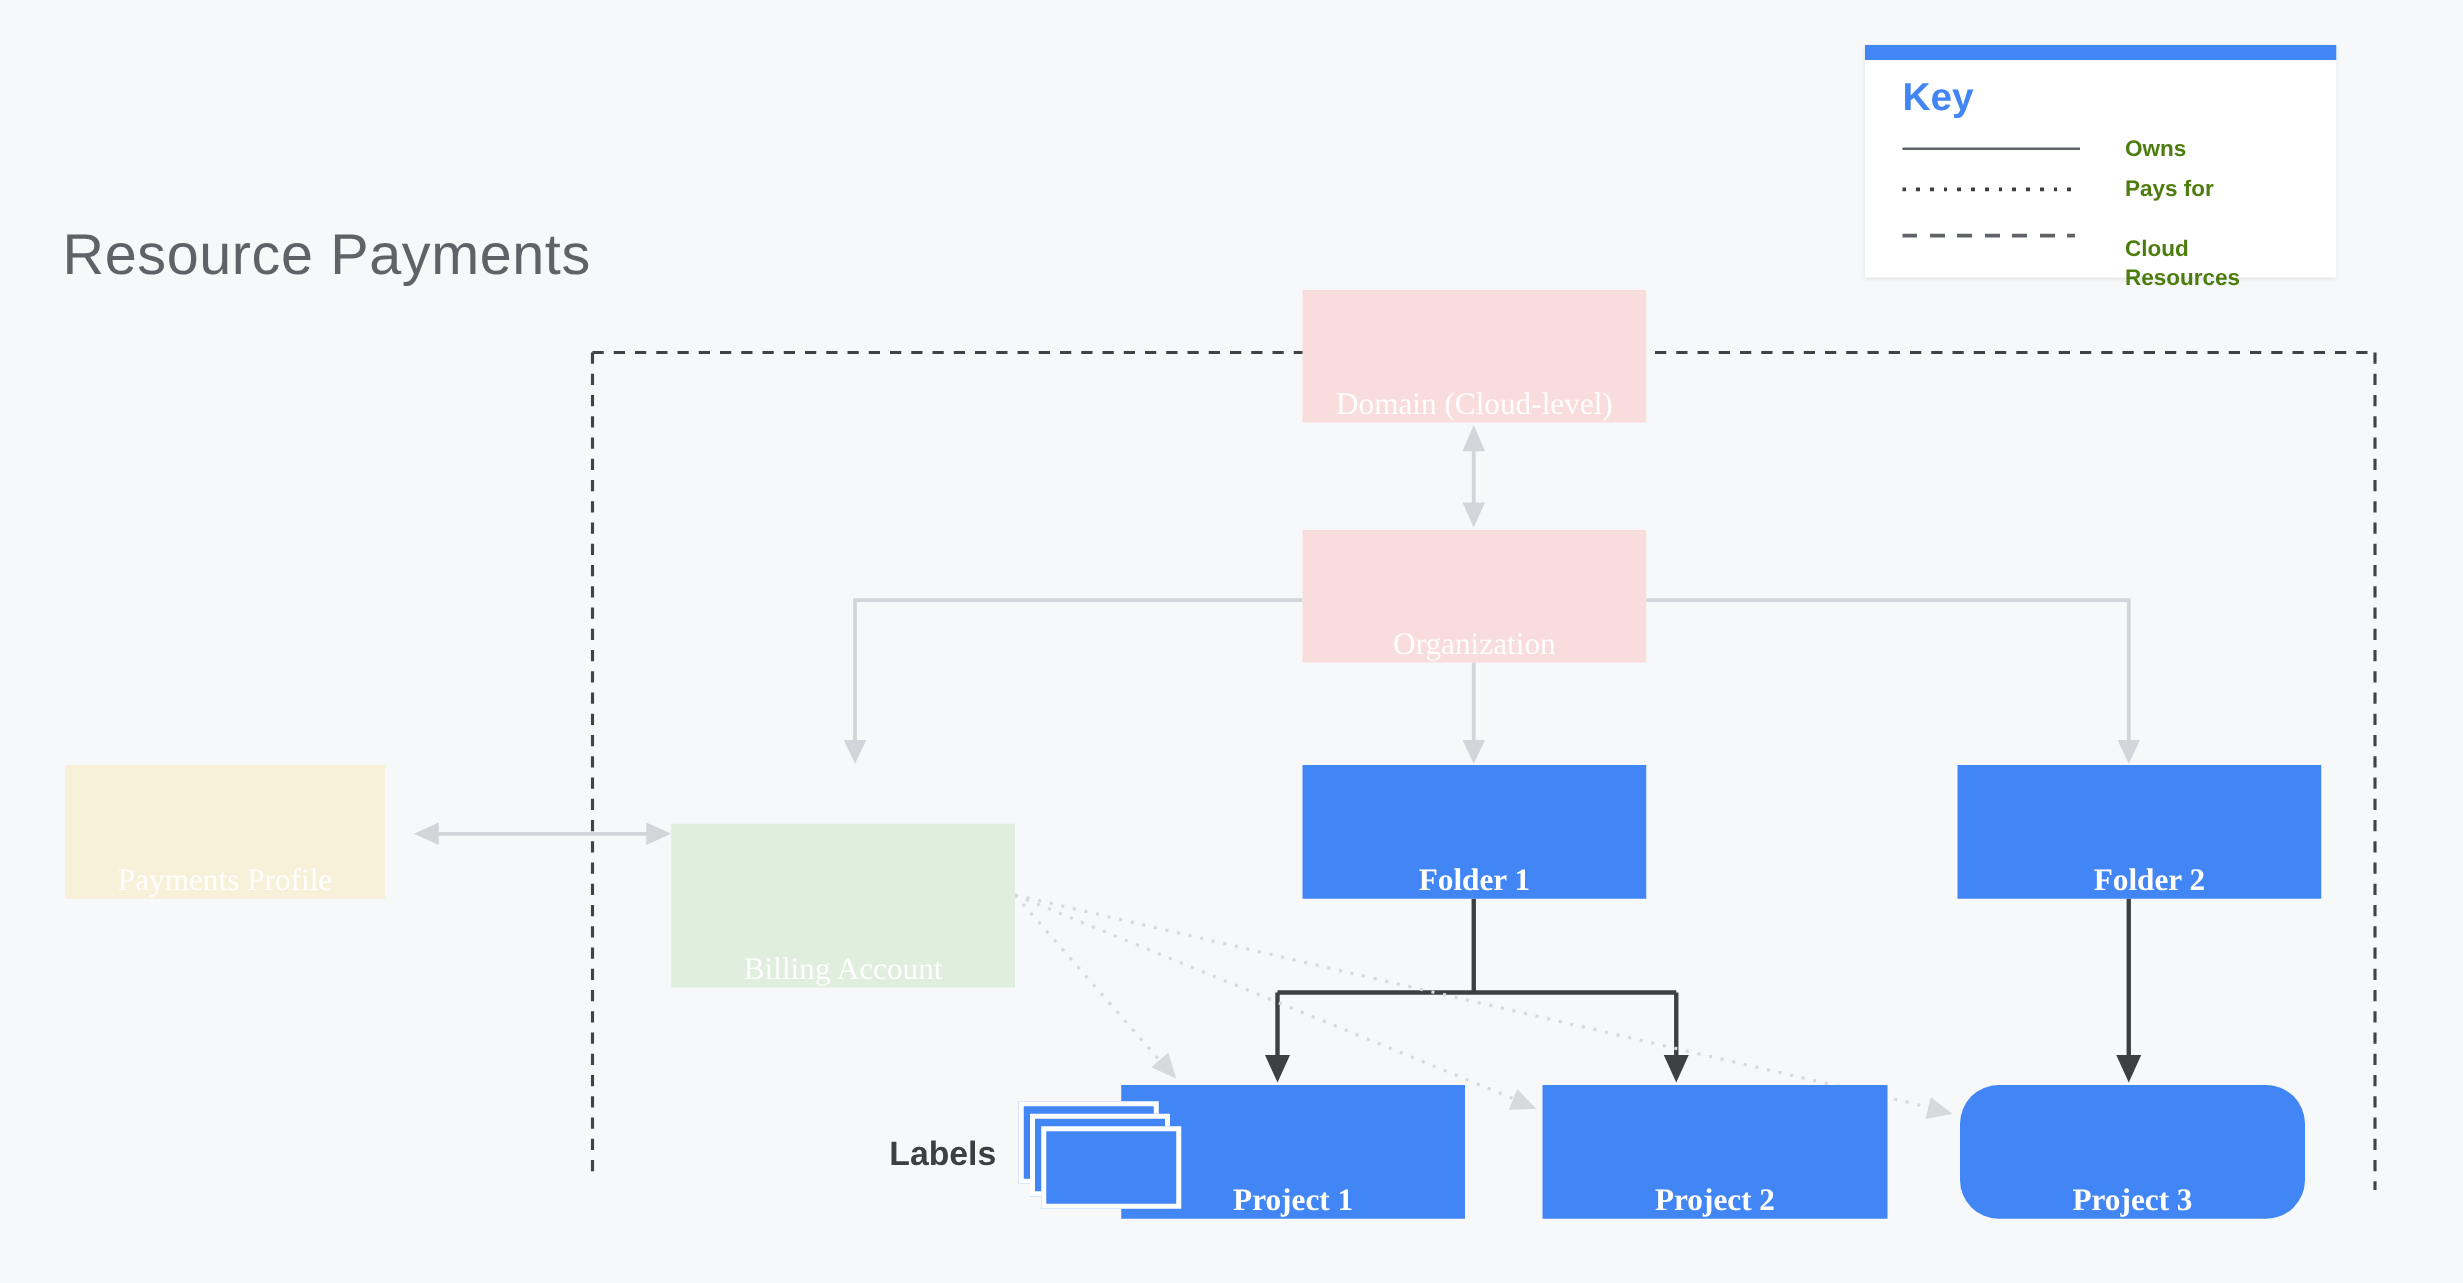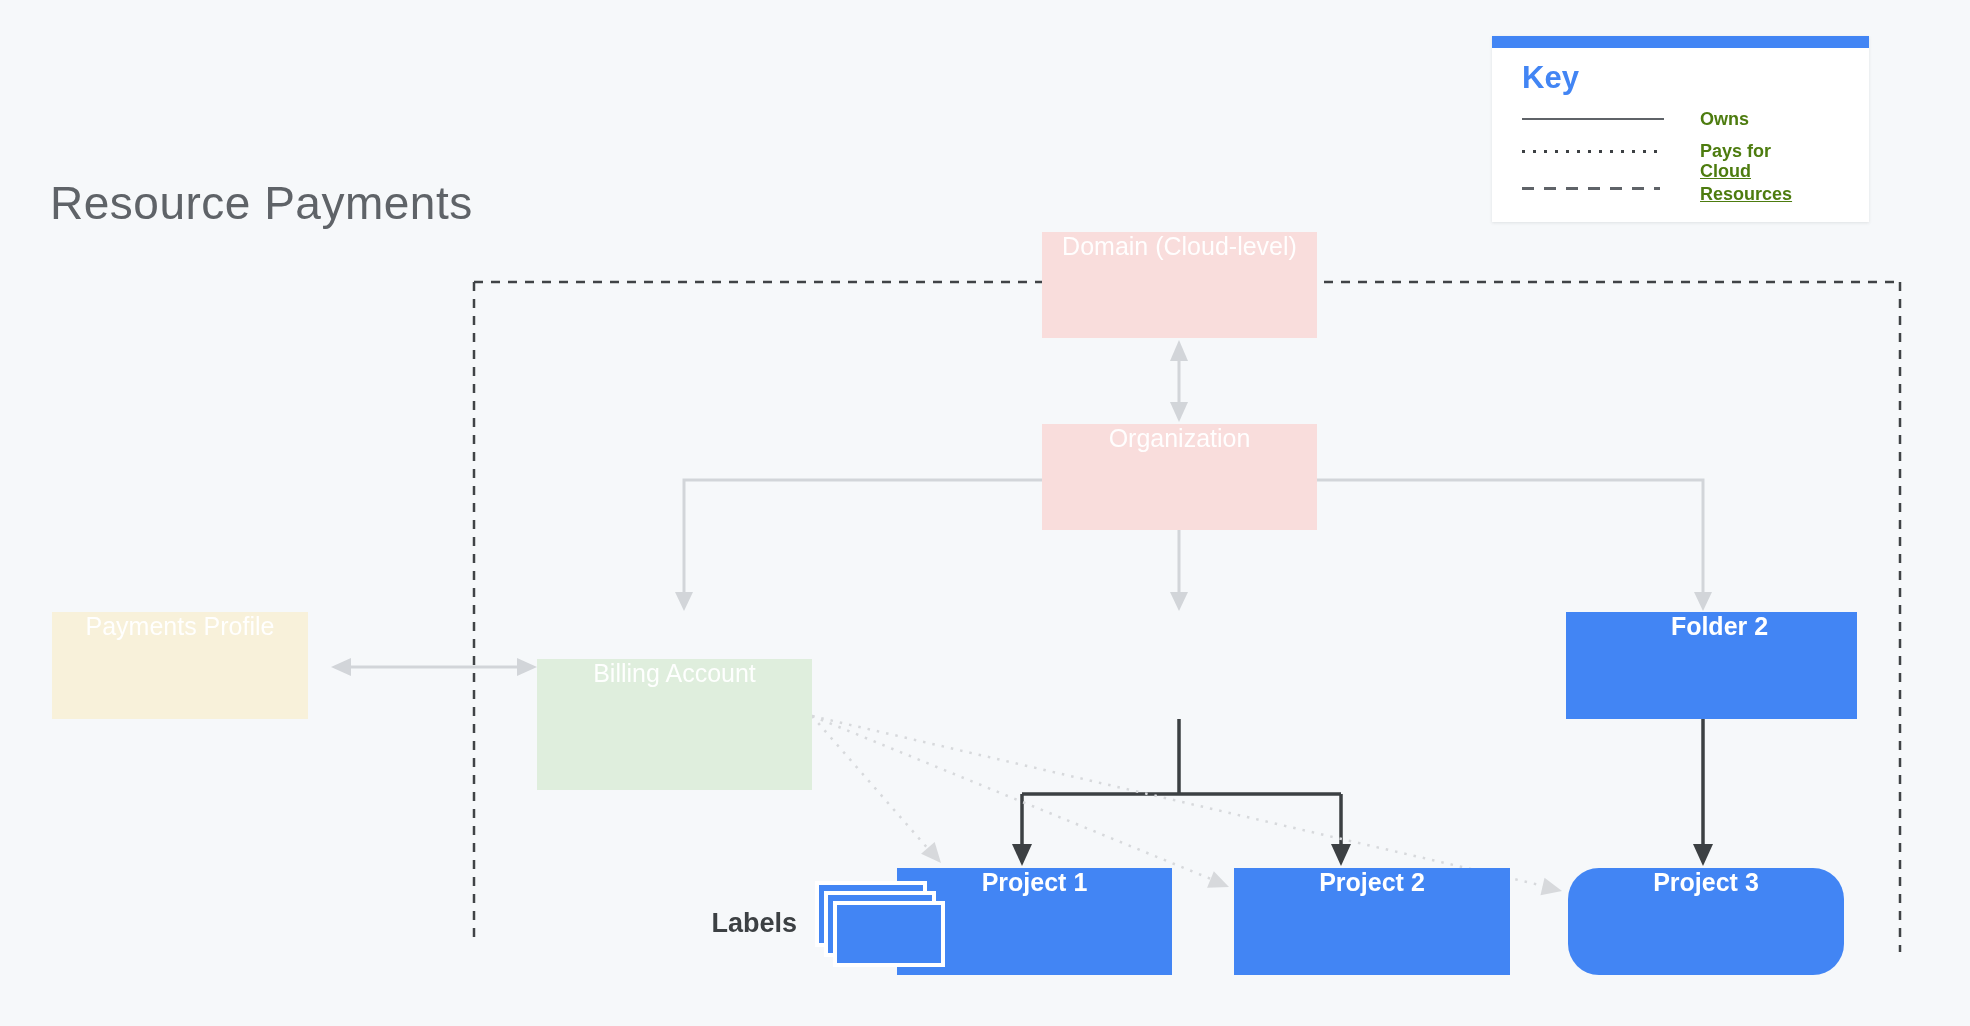--- a/index.html
+++ b/index.html
@@ -16,22 +16,23 @@
 
   
   .page-title {
     position: absolute; left: 50px; top: 176px; z-index: 2;
     font-size: 46px; font-weight: 400; color: #5f6368; letter-spacing: 0.5px;
   }
 
   
   .node {
     position: absolute; z-index: 2;
-    display: flex; align-items: flex-start; justify-content: center;
+    display: flex; align-items: flex-end; justify-content: center;
     text-align: center;
+    font-family: Liberation Serif, serif;
   }
   .node span { display: block; }
   .node.pastel span { color: rgba(255,255,255,0.96); font-size: 25px; font-weight: 400; }
   .node.blue   span { color: #ffffff; font-size: 25px; font-weight: 700; }
   .n-domain        { left: 1042px; top: 232px; width: 275px; height: 106px; background: #f9dddc; }
   .n-organization  { left: 1042px; top: 424px; width: 275px; height: 106px; background: #f9dddc; }
   .n-payments      { left: 52px;   top: 612px; width: 256px; height: 107px; background: #f8f1da; }
   .n-billing       { left: 537px;  top: 612px; width: 275px; height: 131px; background: #dfeedd; margin-top: 47px; }
   .n-folder1       { left: 1042px; top: 612px; width: 275px; height: 107px; background: #4285f4; }
   .n-folder2       { left: 1566px; top: 612px; width: 275px; height: 107px; background: #4285f4; padding-left: 16px; }
@@ -62,21 +63,21 @@
   .key-heading { position: absolute; left: 30px; top: 24px; font-size: 31px; font-weight: 700; color: #4285f4; }
   .key-swatch { position: absolute; left: 30px; }
   .key-swatch.solid  { top: 82px;  width: 142px; height: 2px; background: #5f6368; }
   .key-swatch.dotted { top: 114px; width: 138px; height: 3px;
     background: repeating-linear-gradient(90deg, #3c4043 0 3px, transparent 3px 11px); }
   .key-swatch.dashed { top: 151px; width: 138px; height: 3px;
     background: repeating-linear-gradient(90deg, #5f6368 0 12px, transparent 12px 22px); }
   .key-label { position: absolute; left: 208px; font-size: 18px; font-weight: 700; color: #4d7c0f; line-height: 23px; }
   .key-label.l1 { top: 72px; }
   .key-label.l2 { top: 104px; }
-  .key-label.l3 { top: 124px; width: 115px; text-decoration: underline; }
+  .key-label.l3 { top: 152px; width: 115px; }
 </style>
 </head>
 <body>
 
 <div class="canvas">
 
   <svg class="wires" viewBox="0 0 1970 1026" xmlns="http://www.w3.org/2000/svg">
 
     <g stroke="#404346" stroke-width="2.5" fill="none" stroke-dasharray="9 8">
       <path d="M474,282 H1900"></path>
@@ -130,20 +131,23 @@
   </div>
   <div class="node pastel n-organization">
     <span>Organization</span>
   </div>
   <div class="node pastel n-payments">
     <span>Payments Profile</span>
   </div>
   <div class="node pastel n-billing">
     <span>Billing Account</span>
   </div>
+  <div class="node blue n-folder1">
+    <span>Folder 1</span>
+  </div>
   <div class="node blue n-folder2">
     <span>Folder 2</span>
   </div>
   <div class="node blue n-project1">
     <span>Project 1</span>
   </div>
   <div class="node blue n-project2">
     <span>Project 2</span>
   </div>
   <div class="node blue n-project3">

